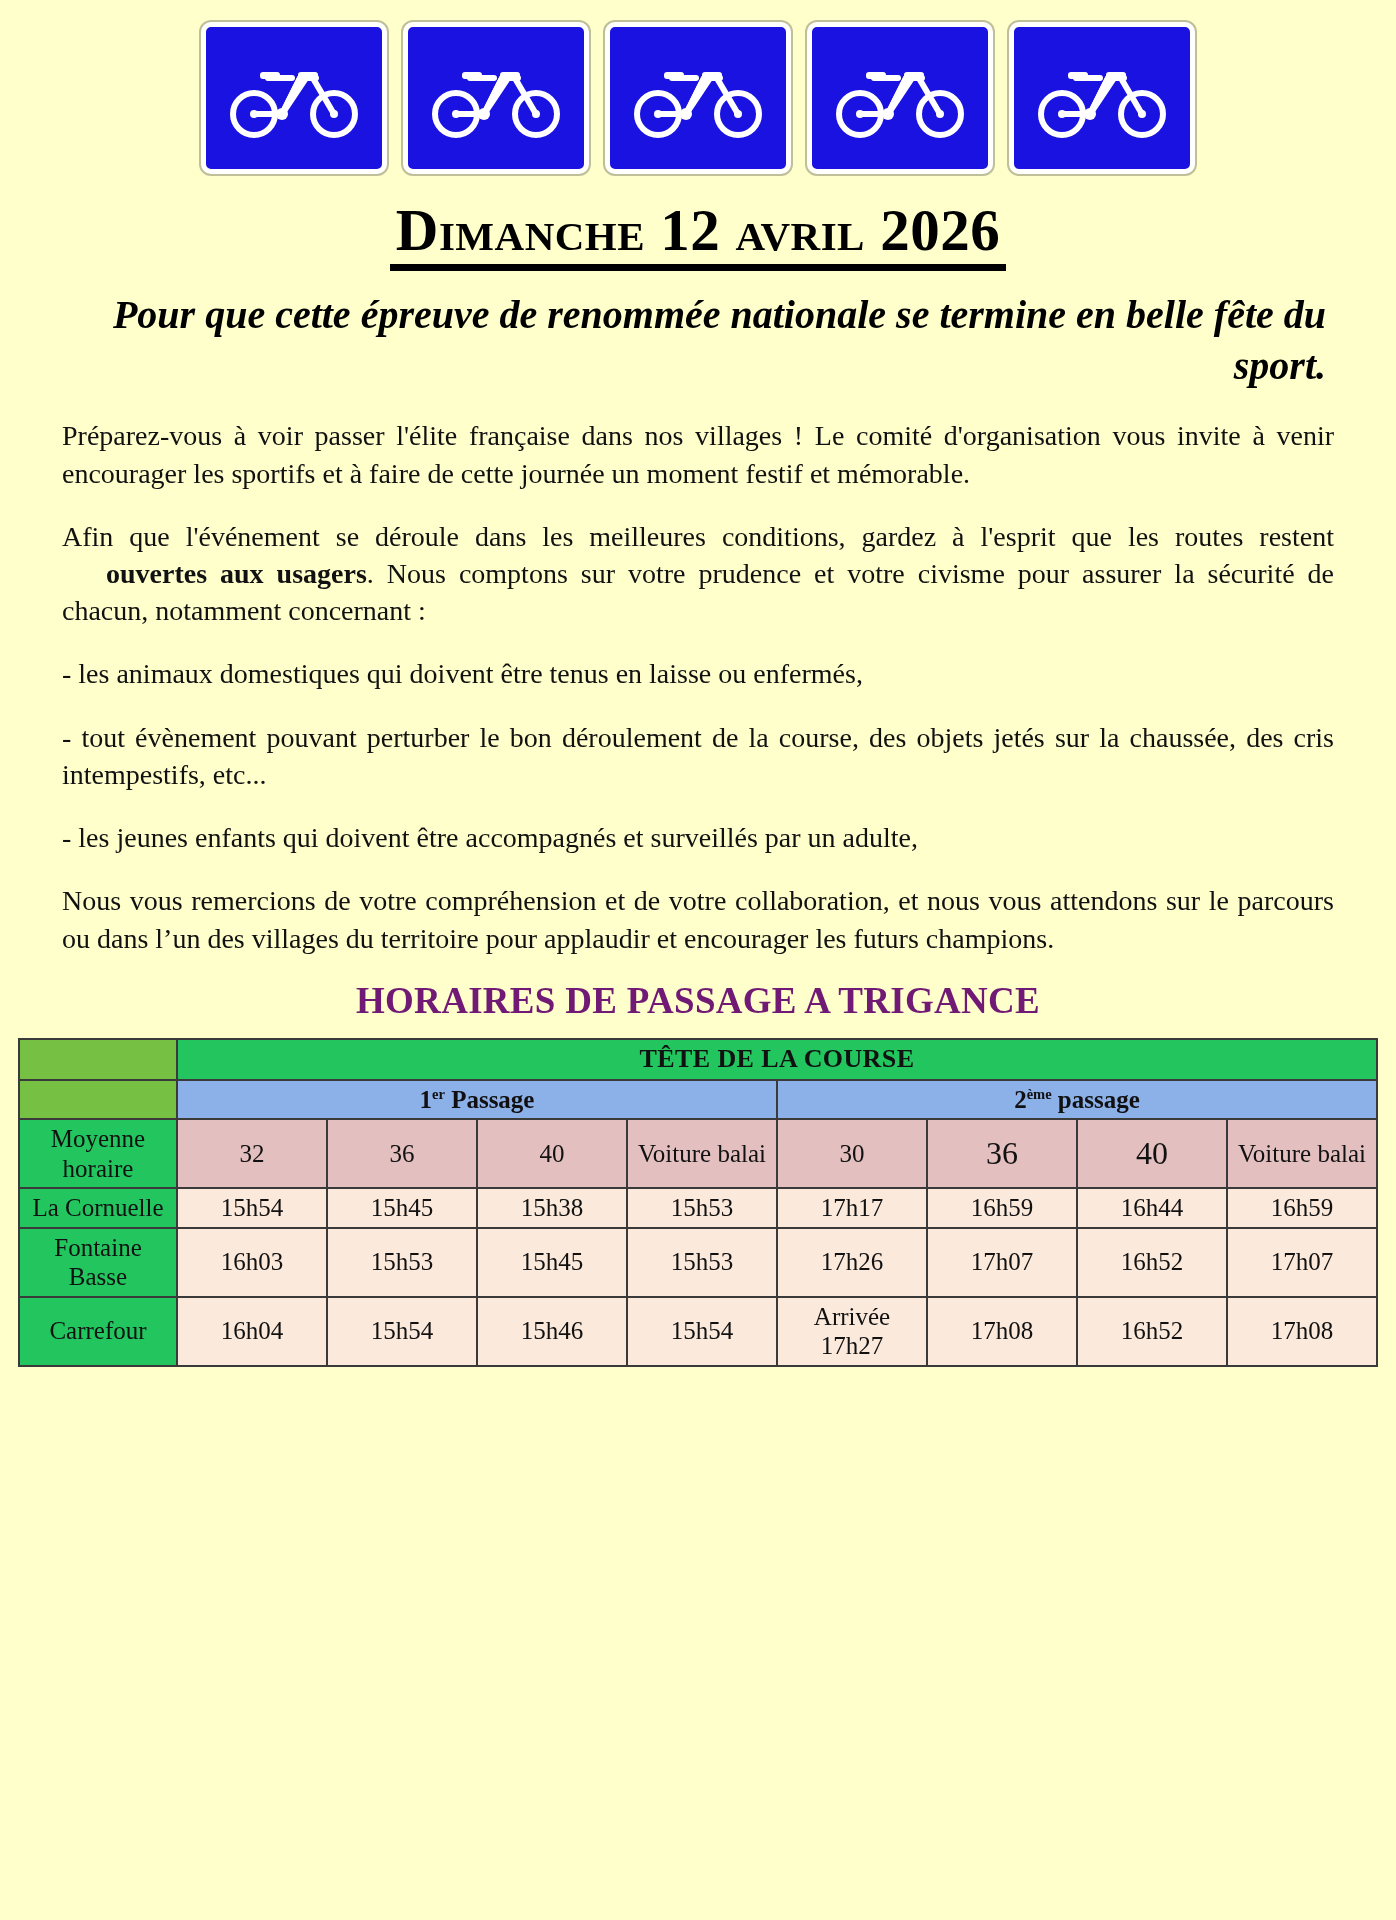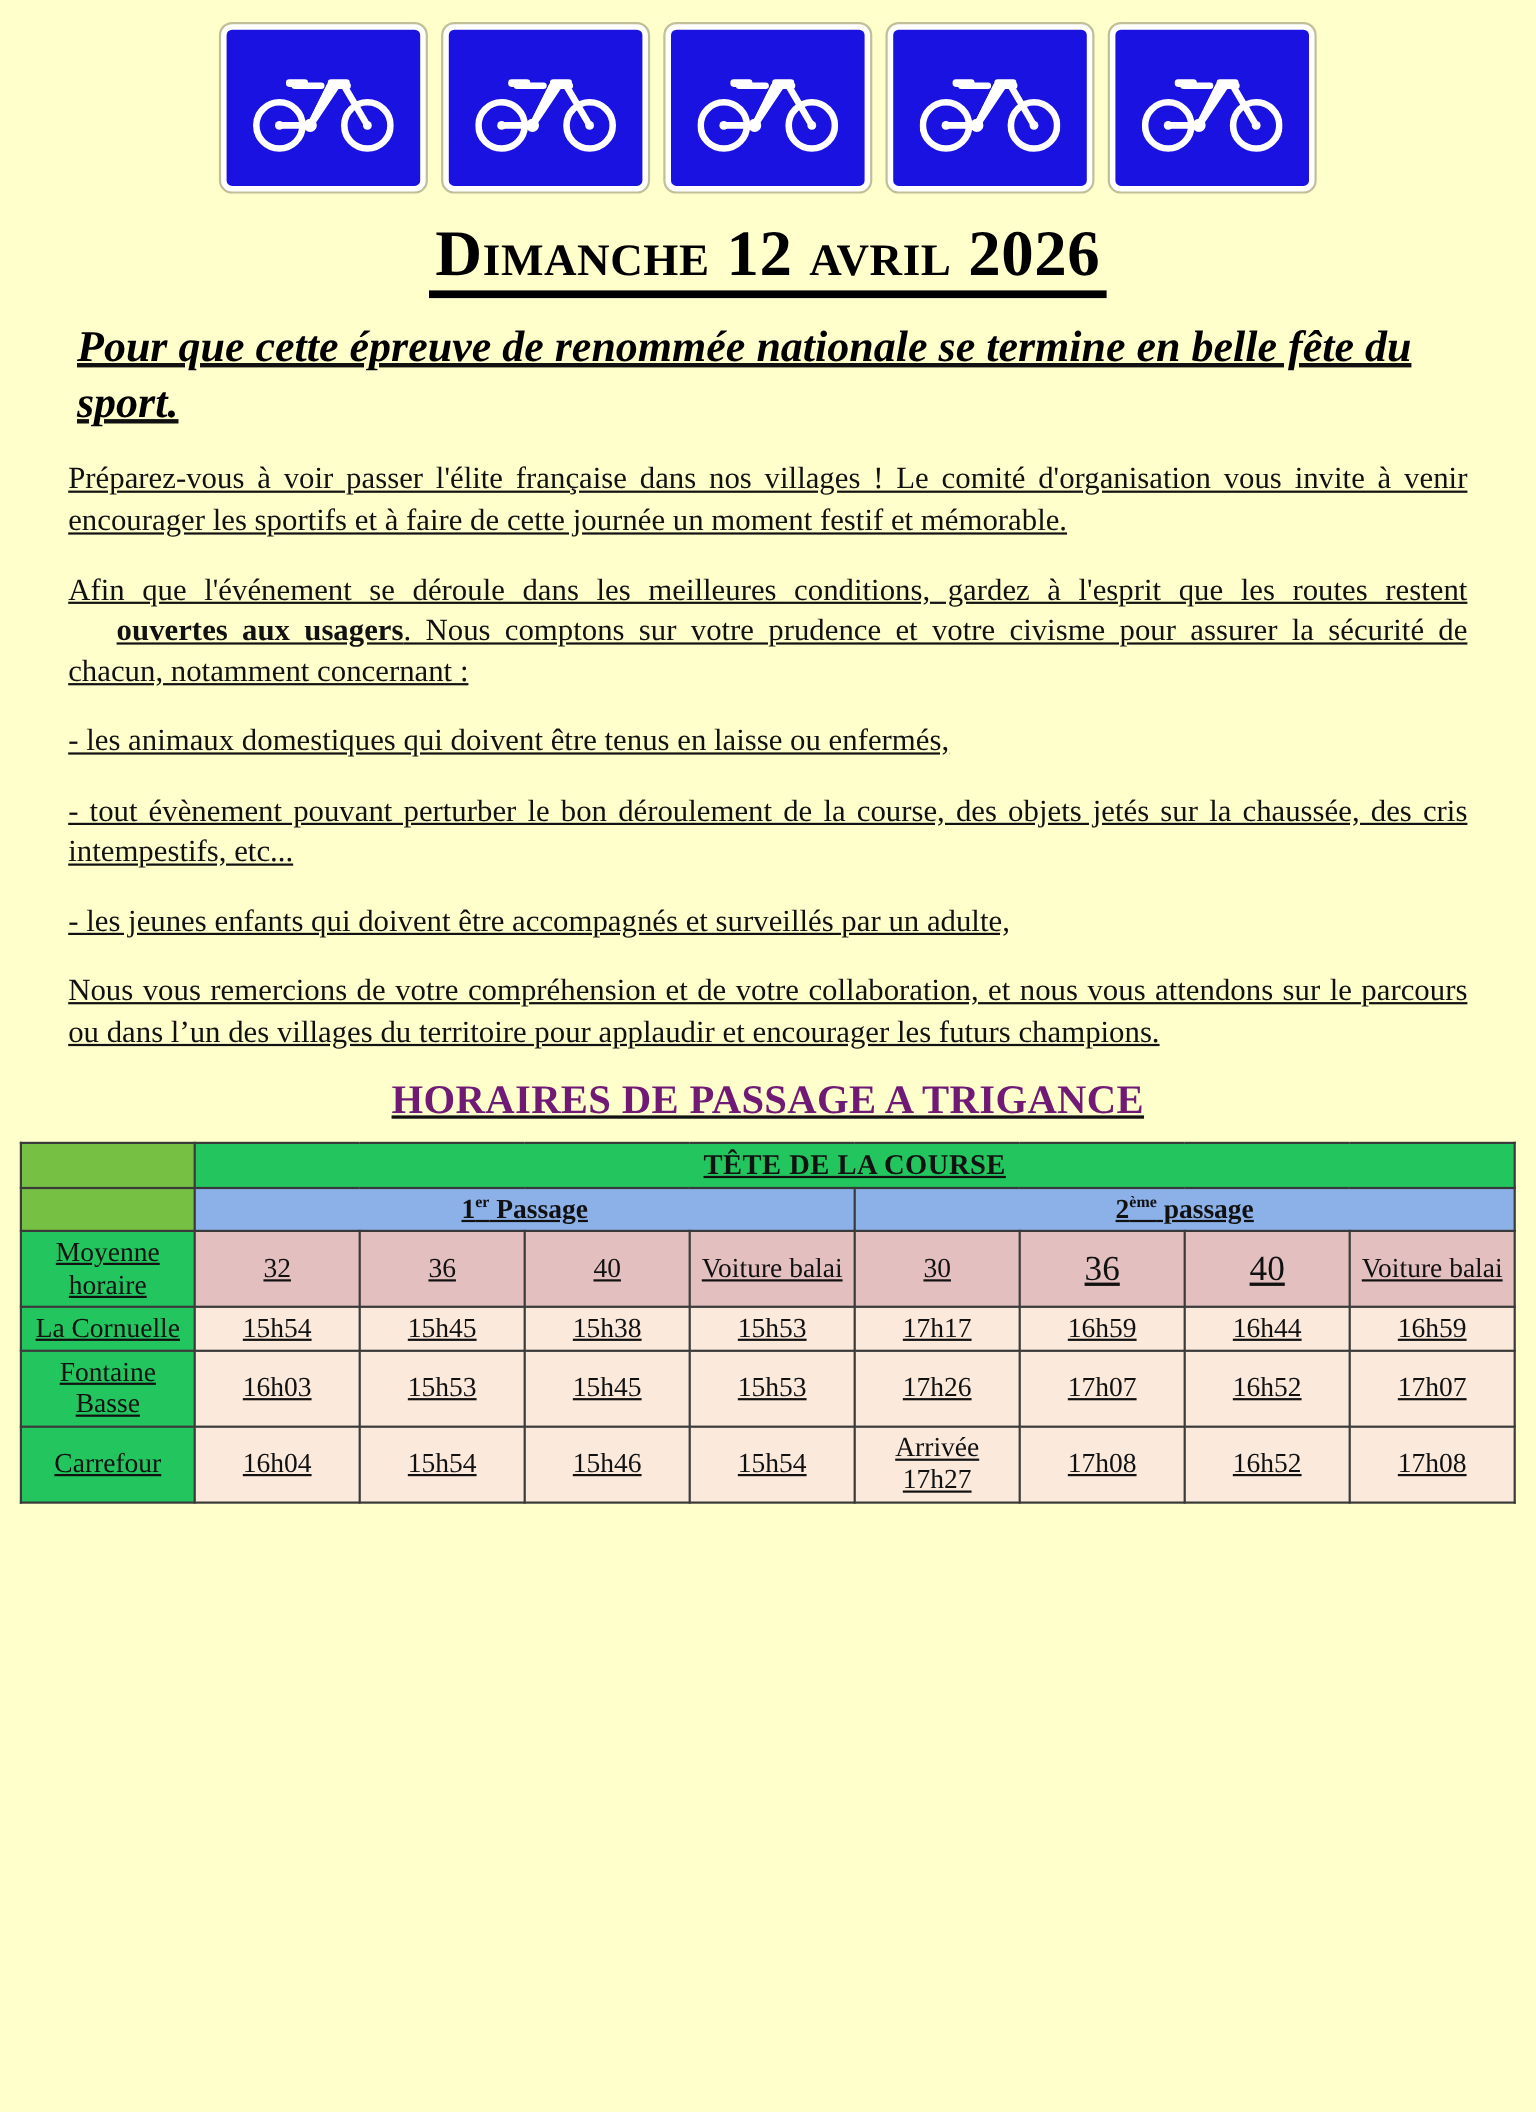--- a/index.html
+++ b/index.html
@@ -13,21 +13,20 @@
     font-family: "Liberation Serif", "DejaVu Serif", serif;
     color: #111111;
     overflow: hidden;
   }
   .page {
     position: relative;
     width: 1396px;
     height: 1920px;
     background: #ffffcc;
     box-sizing: border-box;
-    text-decoration: underline;
   }
   
   .signs {
     display: flex;
     justify-content: center;
     gap: 16px;
     padding-top: 22px;
   }
   .sign {
     width: 186px;
@@ -58,21 +57,21 @@
   .title-wrap {
     text-align: center;
     margin-top: 12px;
   }
   .title-inner {
     display: inline-block;
     border-bottom: 7px solid #000;
     padding: 0 6px 2px 6px;
   }
   .subtitle {
-    text-align: left;
+    text-align: right;
     font-weight: bold;
     font-style: italic;
     font-size: 40px;
     line-height: 1.28;
     margin: 18px 70px 0 70px;
     color: #000;
   }
 
   
   .body-block {

